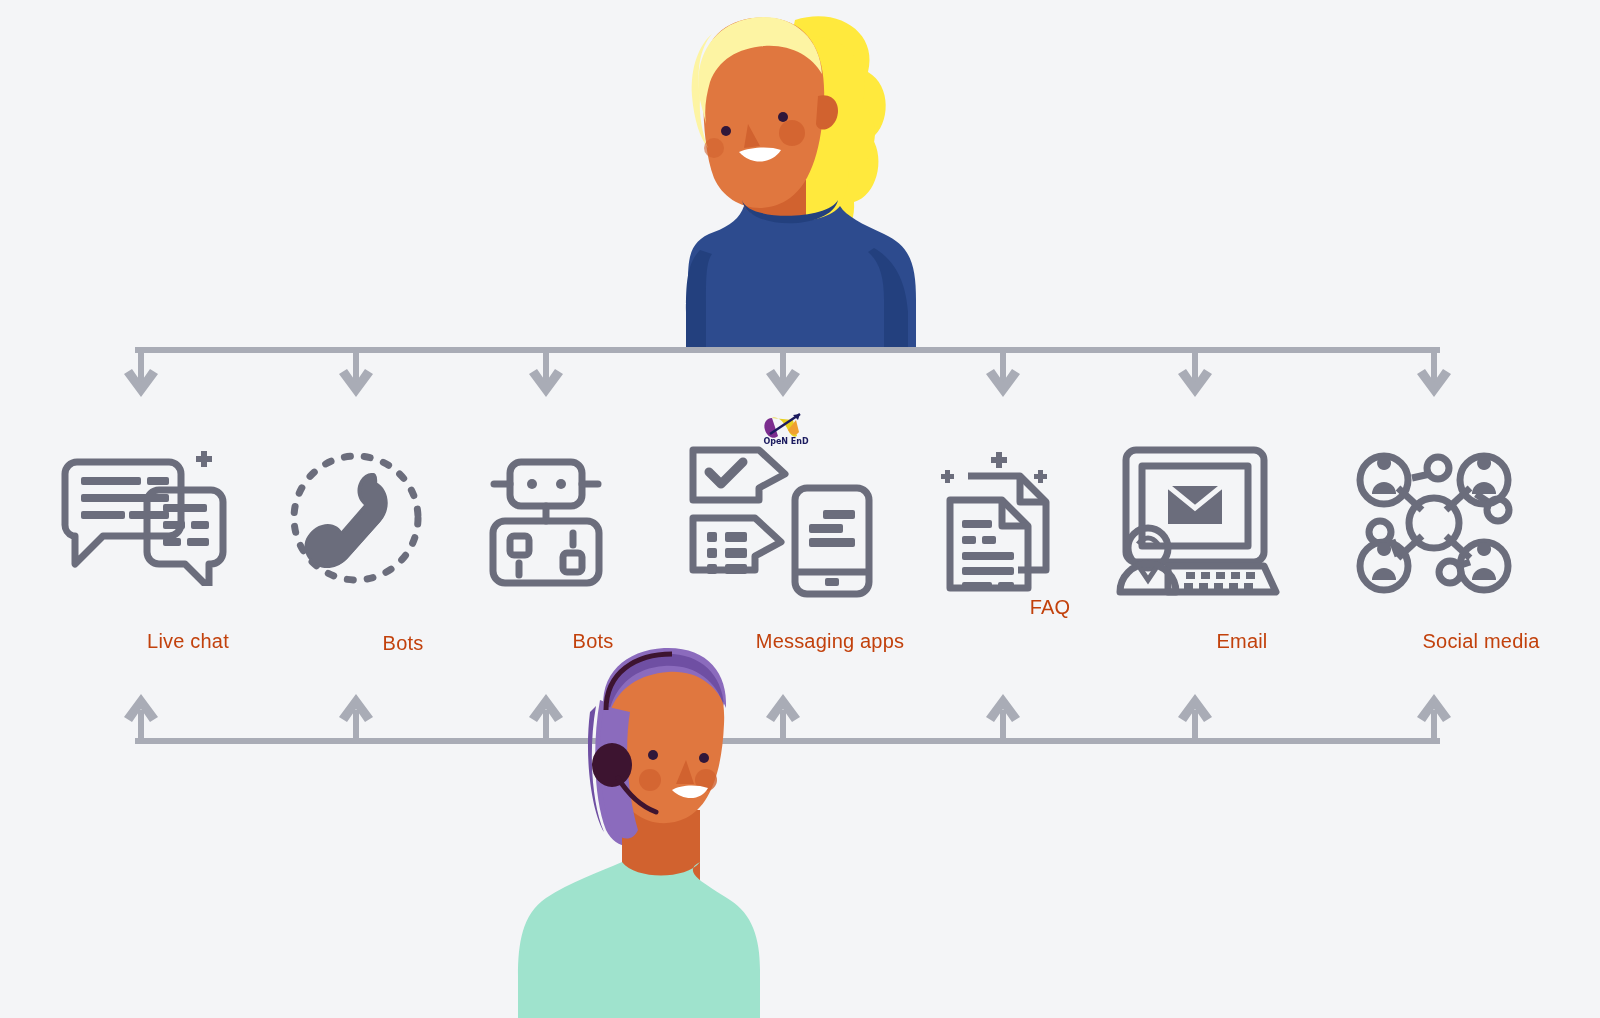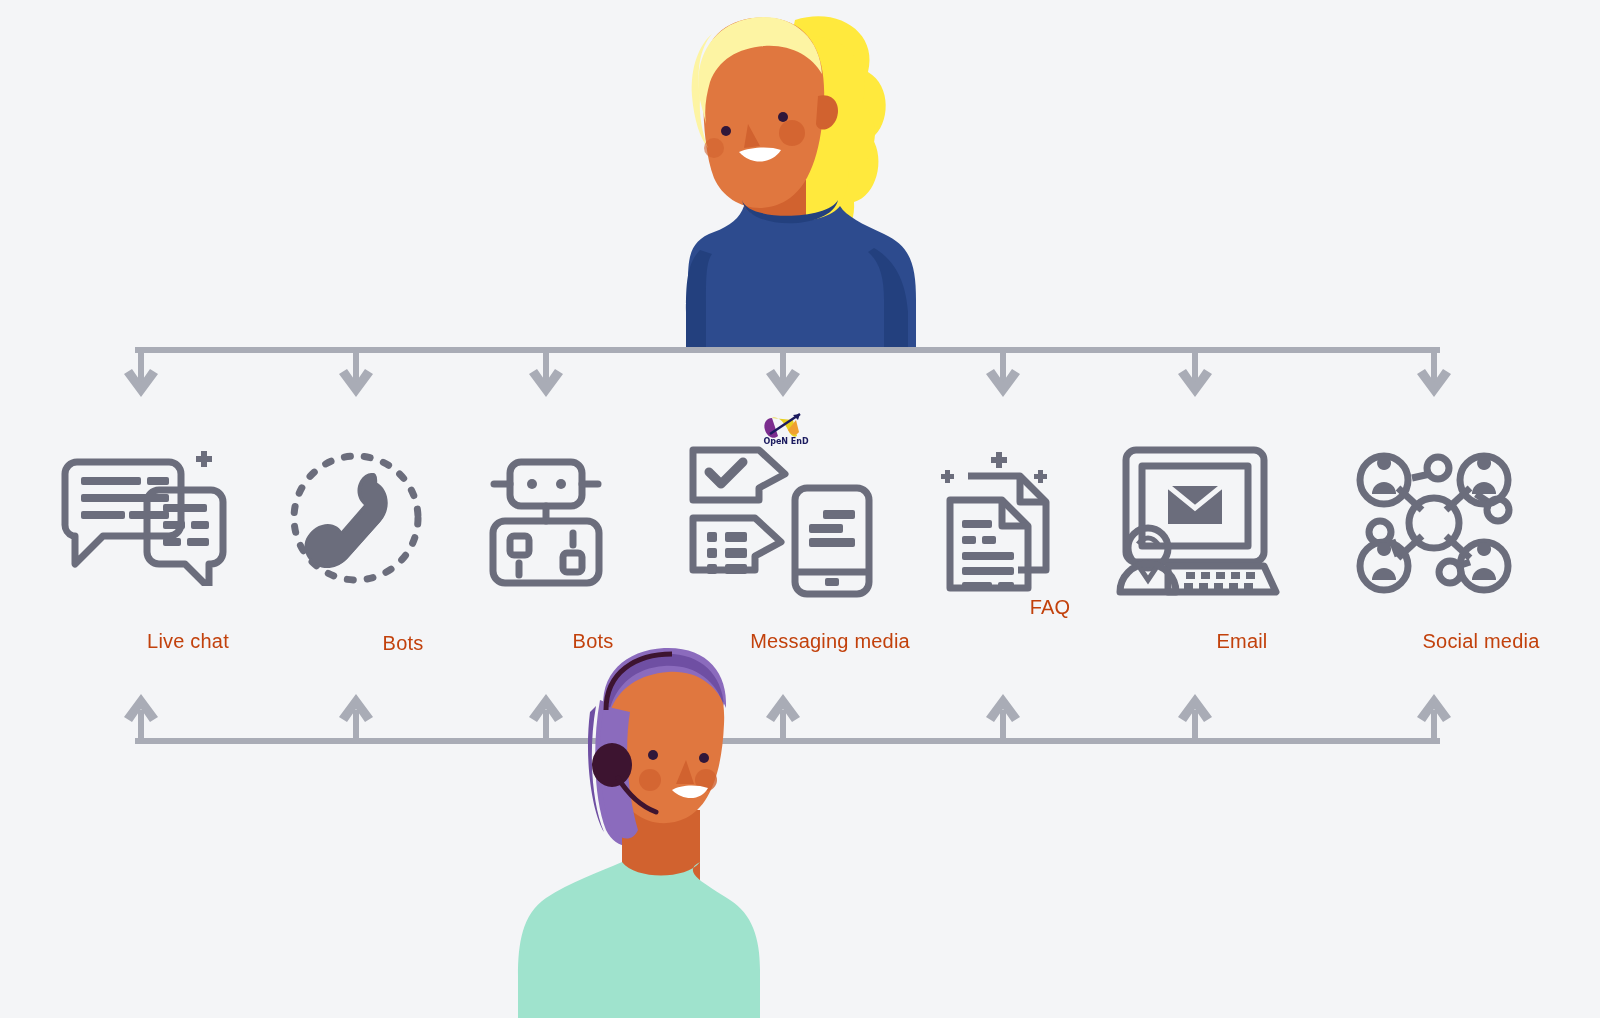--- a/index.html
+++ b/index.html
@@ -274,21 +274,21 @@
         <path d="M130 22 a7 7 0 1 1 0.1 0 Z M118 46 a12 12 0 0 1 24 0 Z"></path>
         <path d="M30 108 a7 7 0 1 1 0.1 0 Z M18 132 a12 12 0 0 1 24 0 Z"></path>
         <path d="M130 108 a7 7 0 1 1 0.1 0 Z M118 132 a12 12 0 0 1 24 0 Z"></path>
       </g>
     </svg>
   </div>
 
   <div class="label" style="left:141px;top:630px;">Live chat</div>
   <div class="label" style="left:356px;top:632px;">Bots</div>
   <div class="label" style="left:546px;top:630px;">Bots</div>
-  <div class="label" style="left:783px;top:630px;">Messaging media</div>
+  <div class="label" style="left:783px;top:630px;">Messaging apps</div>
   <div class="label" style="left:1003px;top:596px;">FAQ</div>
   <div class="label" style="left:1195px;top:630px;text-align:right;">Email</div>
   <div class="label" style="left:1434px;top:630px;text-align:right;">Social media</div>
 
   <svg width="1600" height="1018" viewBox="0 0 1600 1018">
     <g stroke="#a9acb6" stroke-width="6" fill="none" stroke-linecap="square">
       <line x1="138" y1="741" x2="1437" y2="741"></line>
       <line x1="141" y1="741" x2="141" y2="713"></line>
       <line x1="356" y1="741" x2="356" y2="713"></line>
       <line x1="546" y1="741" x2="546" y2="713"></line>

